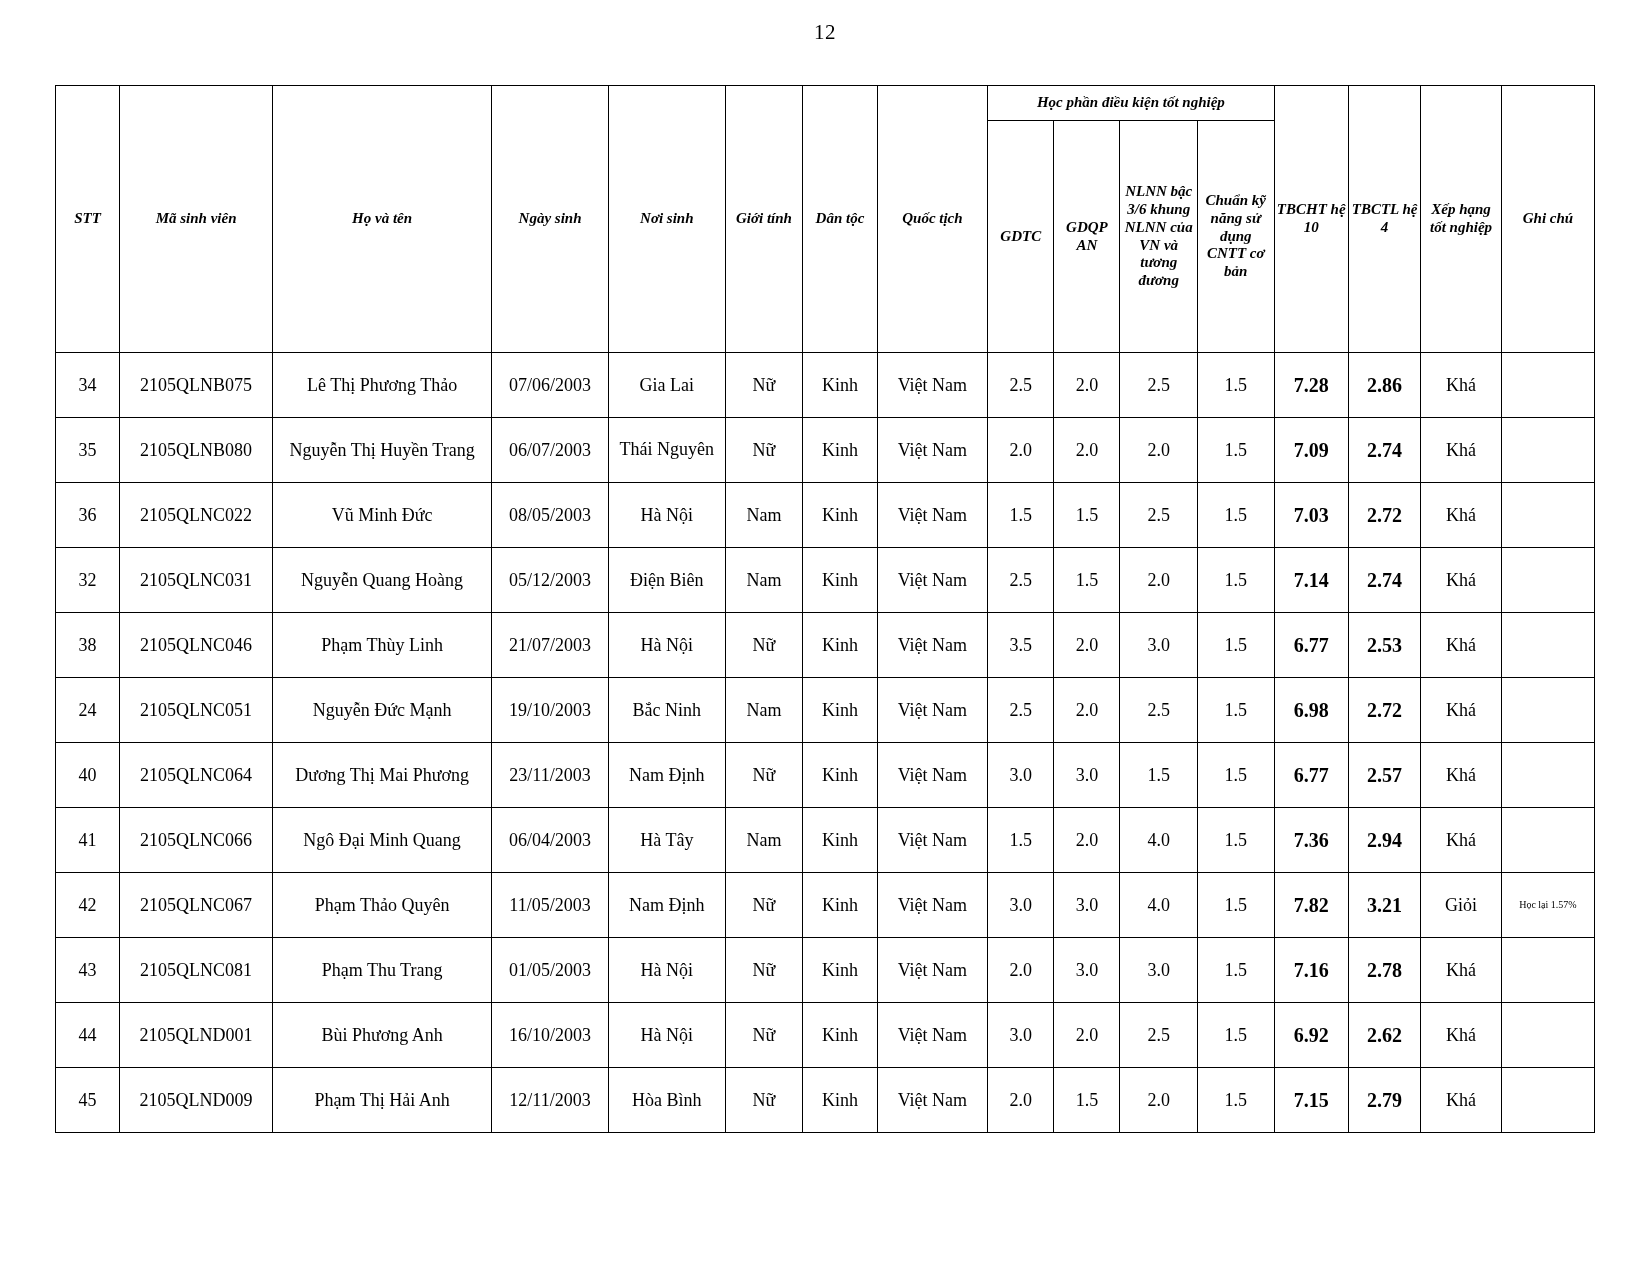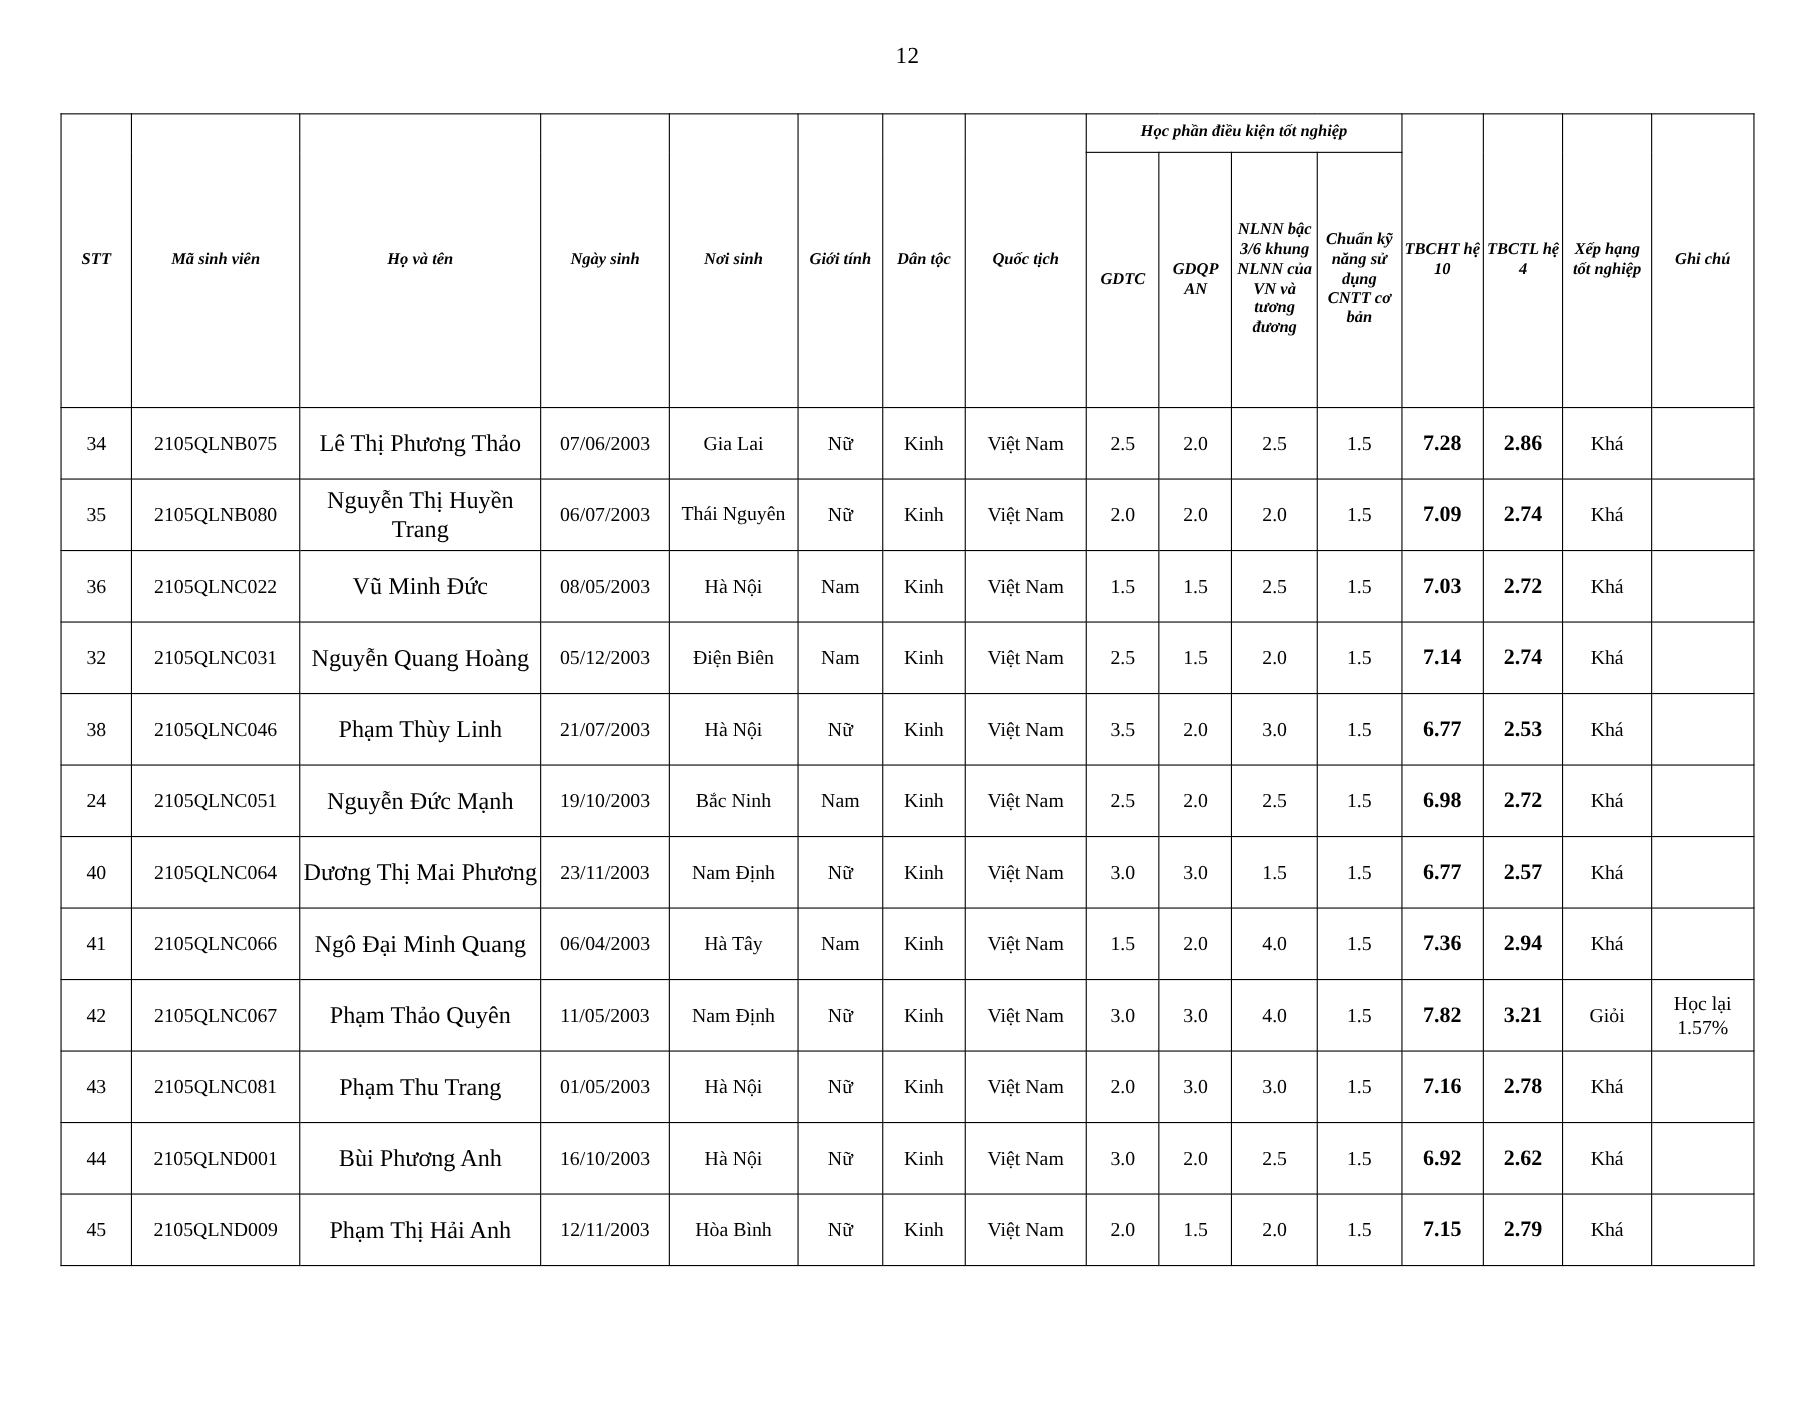--- a/index.html
+++ b/index.html
@@ -18,21 +18,21 @@
   .page {
     width: 1650px;
     height: 1275px;
     position: relative;
     box-sizing: border-box;
   }
   .page-number {
     text-align: center;
     font-size: 21px;
     font-family: "Liberation Serif", serif;
-    padding-top: 38px;
+    padding-top: 20px;
     letter-spacing: 0.5px;
   }
   .table-wrap {
     margin: 40px 55px 0 55px;
   }
   table.grad-table {
     border-collapse: collapse;
     width: 1540px;
     table-layout: fixed;
   }
@@ -61,28 +61,28 @@
   .th-narrow {
     font-size: 14px;
   }
   td.num {
     font-size: 18px;
     height: 60px;
   }
   td.text-left {
     text-align: left;
     padding-left: 9px;
-    font-size: 22px;
+    font-size: 18px;
   }
   td.bold {
     font-weight: bold;
     font-size: 20px;
   }
   td.note {
-    font-size: 18px;
+    font-size: 10px;
     line-height: 1.25;
     text-align: center;
   }
   
   col.c-stt      { width: 62px; }
   col.c-ma       { width: 148px; }
   col.c-ten      { width: 212px; }
   col.c-ns       { width: 113px; }
   col.c-nsinh    { width: 113px; }
   col.c-gt       { width: 75px; }

